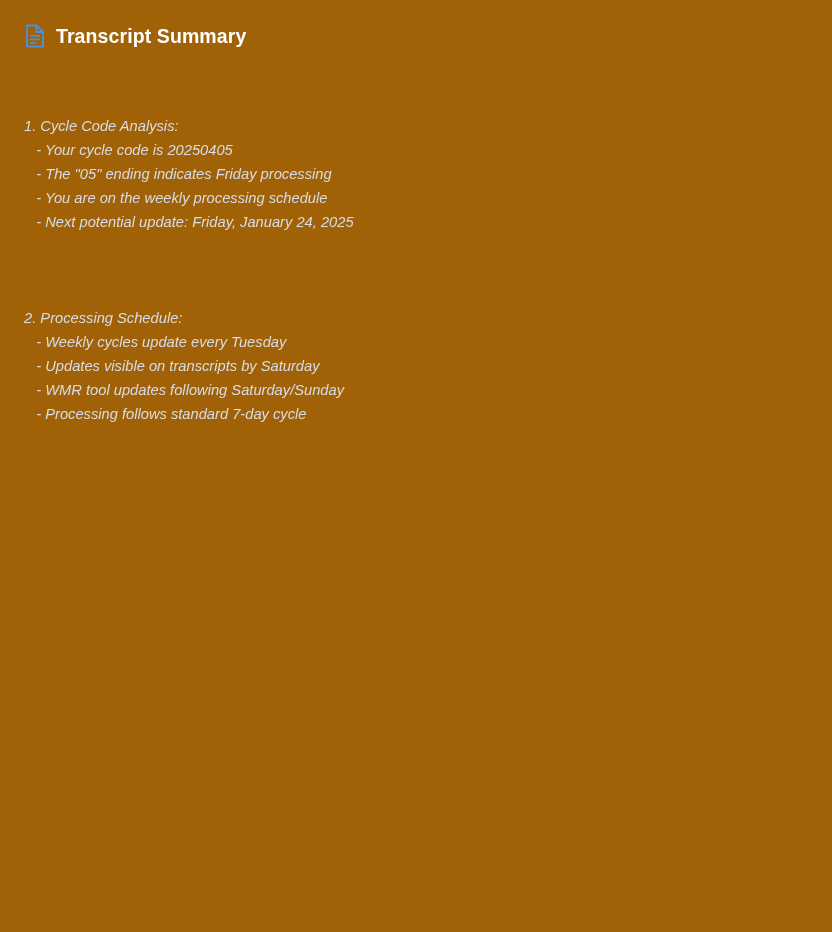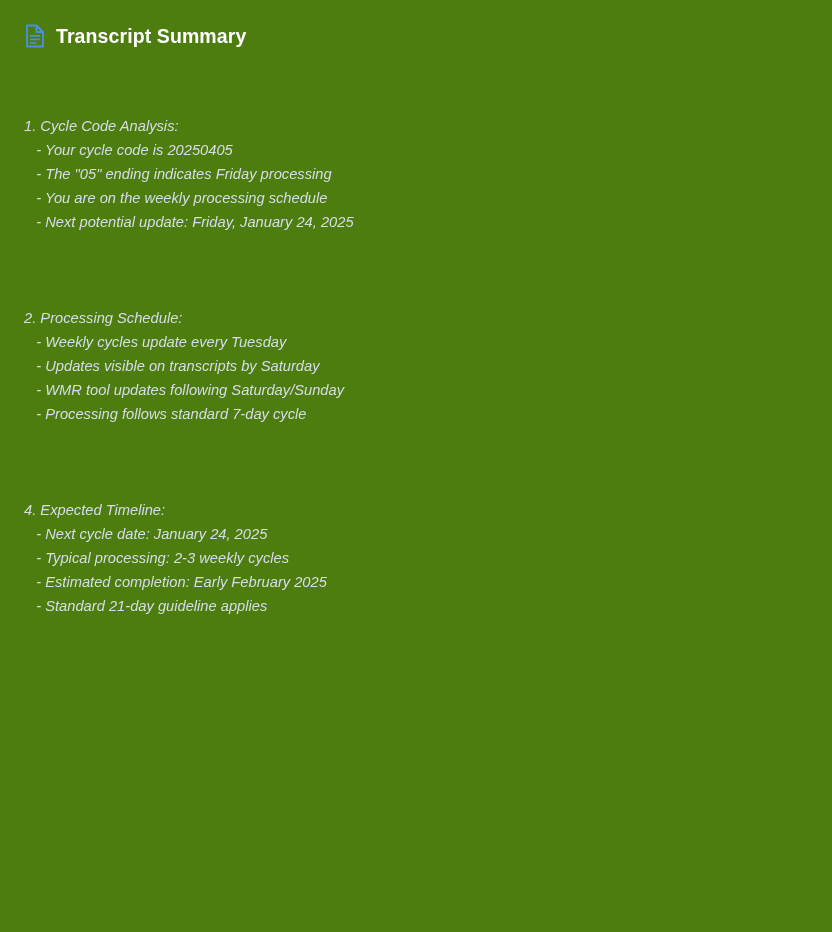--- a/index.html
+++ b/index.html
@@ -11,21 +11,21 @@
     width: 832px;
     height: 932px;
     overflow: hidden;
     font-family: "Liberation Sans", sans-serif;
     color: #e6eaf2;
   }
   .panel {
     width: 832px;
     height: 932px;
     box-sizing: border-box;
-    background: #4d7c0f;
+    background: #a16207;
     padding: 24px 24px 0 24px;
     position: relative;
   }
   .header {
     display: flex;
     align-items: center;
     gap: 10px;
     margin-bottom: 18px;
   }
   .doc-icon {
@@ -84,22 +84,17 @@
     <p class="para indent-block">1. Cycle Code Analysis:
    - Your cycle code is 20250405
    - The "05" ending indicates Friday processing
    - You are on the weekly processing schedule
    - Next potential update: Friday, January 24, 2025</p>
     <p class="para indent-block">2. Processing Schedule:
    - Weekly cycles update every Tuesday
    - Updates visible on transcripts by Saturday
    - WMR tool updates following Saturday/Sunday
    - Processing follows standard 7-day cycle</p>
-    <p class="para indent-block">4. Expected Timeline:
-   - Next cycle date: January 24, 2025
-   - Typical processing: 2-3 weekly cycles
-   - Estimated completion: Early February 2025
-   - Standard 21-day guideline applies</p>
     
     
   </div>
 
 </div>
 
 </body></html>

